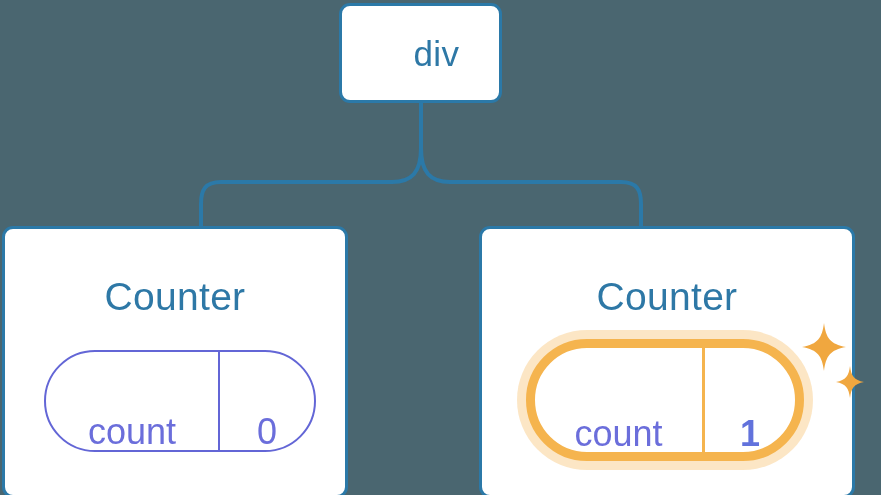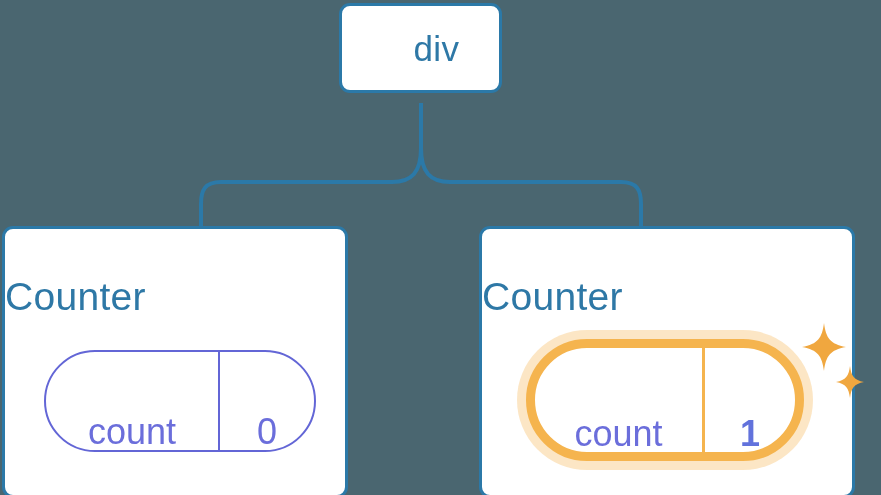--- a/index.html
+++ b/index.html
@@ -35,21 +35,21 @@
     border: 3px solid #2b79a8;
     border-radius: 11px;
     box-sizing: border-box;
   }
 
   
   #div-node {
     left: 339px;
     top: 3px;
     width: 163px;
-    height: 90px;
+    height: 100px;
     display: flex;
     align-items: center;
     justify-content: center;
     padding-left: 32px;
   }
   .div-label {
     color: #2e78a6;
     font-size: 35px;
     letter-spacing: 0.5px;
     line-height: 1;
@@ -67,21 +67,21 @@
     top: 226px;
     width: 376px;
     height: 272px;
   }
 
   .counter-title {
     position: absolute;
     left: 0;
     right: 0;
     top: 48px;
-    text-align: left;
+    text-align: center;
     color: #2e78a6;
     font-size: 39px;
     line-height: 1;
     letter-spacing: 0.3px;
   }
 
   
   .pill {
     position: absolute;
     box-sizing: border-box;

